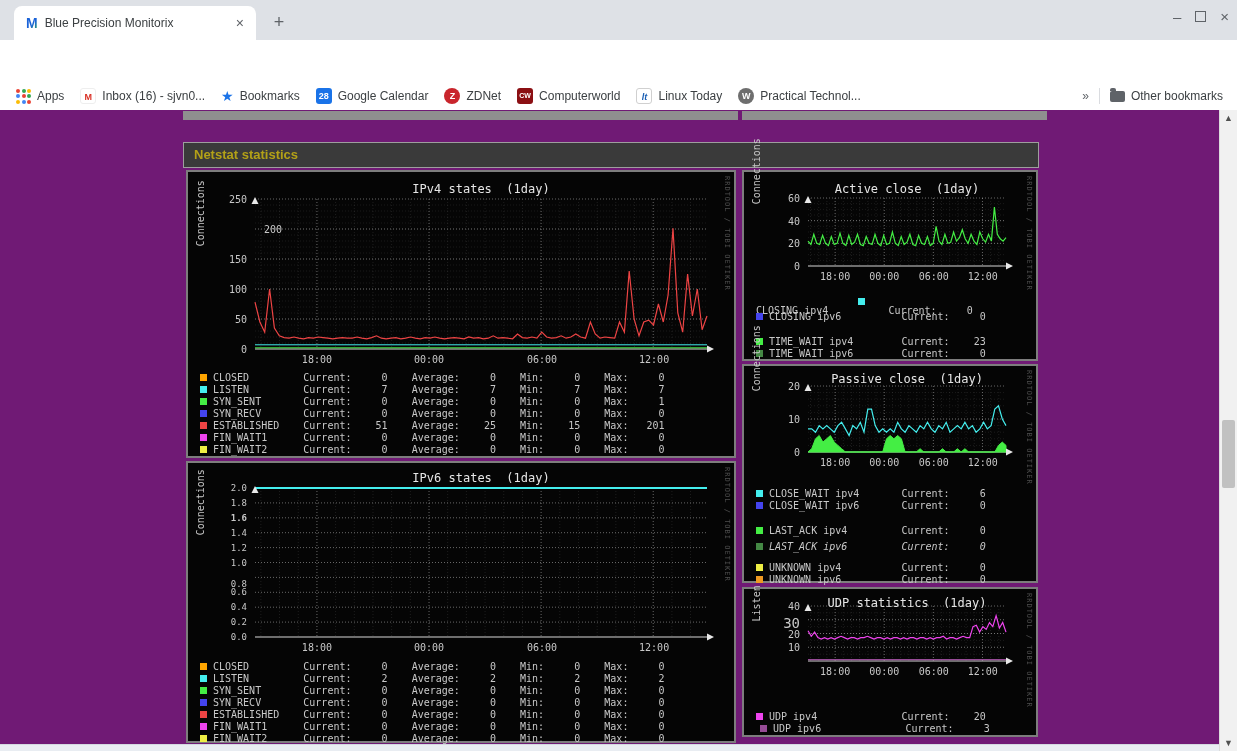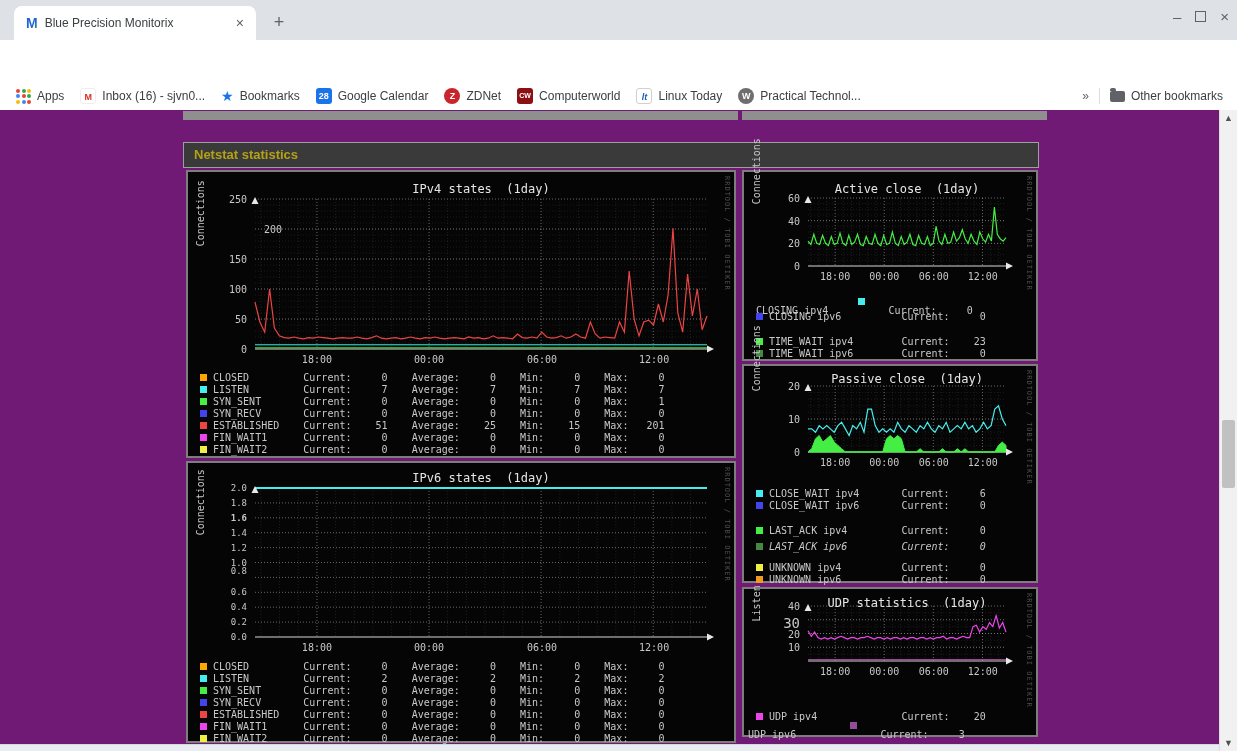--- a/index.html
+++ b/index.html
@@ -288,21 +288,21 @@
     <span class="wm">RRDTOOL / TOBI OETIKER</span>
   </div>
   <div class="panel" style="left:186px;top:351px;width:550px;height:282px">
     <div class="chart">
         <div class="c-title" style="left: 293px; top: 8px;">IPv6 states  (1day)</div>
         <div class="c-ylab" style="left: 12px; top: 99.5px;">Connections</div>
         <div class="c-ytick" style="left: 0px; width: 59px; top: 169px; font-size: 9px;">0.0</div>
         <div class="c-ytick" style="left: 0px; width: 59px; top: 154.1px; font-size: 9px;">0.2</div>
         <div class="c-ytick" style="left: 0px; width: 59px; top: 139.2px; font-size: 9px;">0.4</div>
         <div class="c-ytick" style="left: 0px; width: 59px; top: 124.3px; font-size: 9px;">0.6</div>
-        <div class="c-ytick" style="left: 0px; width: 59px; top: 103px; font-size: 9px;">0.8</div>
+        <div class="c-ytick" style="left: 0px; width: 59px; top: 116px; font-size: 9px;">0.8</div>
         <div class="c-ytick" style="left: 0px; width: 59px; top: 94.5px; font-size: 9px;">1.0</div>
         <div class="c-ytick" style="left: 0px; width: 59px; top: 79.6px; font-size: 9px;">1.2</div>
         <div class="c-ytick" style="left: 0px; width: 59px; top: 64.7px; font-size: 9px;">1.4</div>
         <div class="c-ytick" style="left: 0px; width: 59px; top: 49.8px; font-size: 9px; font-weight: bold;">1.6</div>
         <div class="c-ytick" style="left: 0px; width: 59px; top: 34.9px; font-size: 9px;">1.8</div>
         <div class="c-ytick" style="left: 0px; width: 59px; top: 20px; font-size: 9px;">2.0</div>
         <div class="c-xtick" style="left: 128.924px; top: 179px;">18:00</div>
         <div class="c-xtick" style="left: 241.02px; top: 179px;">00:00</div>
         <div class="c-xtick" style="left: 354.02px; top: 179px;">06:00</div>
         <div class="c-xtick" style="left: 466.116px; top: 179px;">12:00</div>
@@ -583,21 +583,21 @@
           <line x1="0" y1="55" x2="198" y2="55" stroke="#d8d8d8" stroke-width="1"></line>
           <polyline points="0.0,53.6 198.0,53.6" fill="none" stroke="#964B96" stroke-width="1.2"></polyline>
           <polyline points="0.0,24.7 3.3,30.3 6.6,26.1 9.9,31.6 13.2,33.0 16.5,31.6 19.8,33.0 23.1,31.6 26.4,33.0 29.7,31.6 33.0,30.3 36.3,31.6 39.6,33.0 42.9,31.6 46.2,31.6 49.5,33.0 52.8,31.6 56.1,31.6 59.4,30.3 62.7,31.6 66.0,33.0 69.3,31.6 72.6,31.6 75.9,33.0 79.2,31.6 82.5,33.0 85.8,31.6 89.1,31.6 92.4,33.0 95.7,31.6 99.0,33.0 102.3,31.6 105.6,31.6 108.9,33.0 112.2,31.6 115.5,31.6 118.8,33.0 122.1,31.6 125.4,33.0 128.7,31.6 132.0,31.6 135.3,30.3 138.6,33.0 141.9,31.6 145.2,31.6 148.5,33.0 151.8,31.6 155.1,30.3 158.4,31.6 161.7,31.6 165.0,20.6 168.3,19.3 171.6,26.1 174.9,20.6 178.2,23.4 181.5,16.5 184.8,20.6 188.1,9.6 191.4,22.0 194.7,16.5 198.0,26.1" fill="none" stroke="#EE44EE" stroke-width="1.2"></polyline>
           <polygon points="0,-2 -3.5,5 3.5,5" fill="#e8e8e8"></polygon>
           <polygon points="205,55 198,51.5 198,58.5" fill="#e8e8e8"></polygon>
         </svg>
         <div class="lrow" style="left: 12px; top: 121px;">
           <span class="sw" style="background: rgb(238, 68, 238);"></span>
           <span class="tx">UDP ipv4              Current:    20</span>
         </div>
-        <div class="lrow" style="left: 4px; top: 133px; flex-direction: column;">
+        <div class="lrow" style="left: 16px; top: 133px;">
           <span class="sw" style="background: rgb(150, 75, 150);"></span>
           <span class="tx">UDP ipv6              Current:     3</span>
         </div>
       </div>
     <span class="wm">RRDTOOL / TOBI OETIKER</span>
   </div>
 </div>
 
 <div class="abs" id="vscroll">
   <span class="arr" style="top:3px">▲</span>

